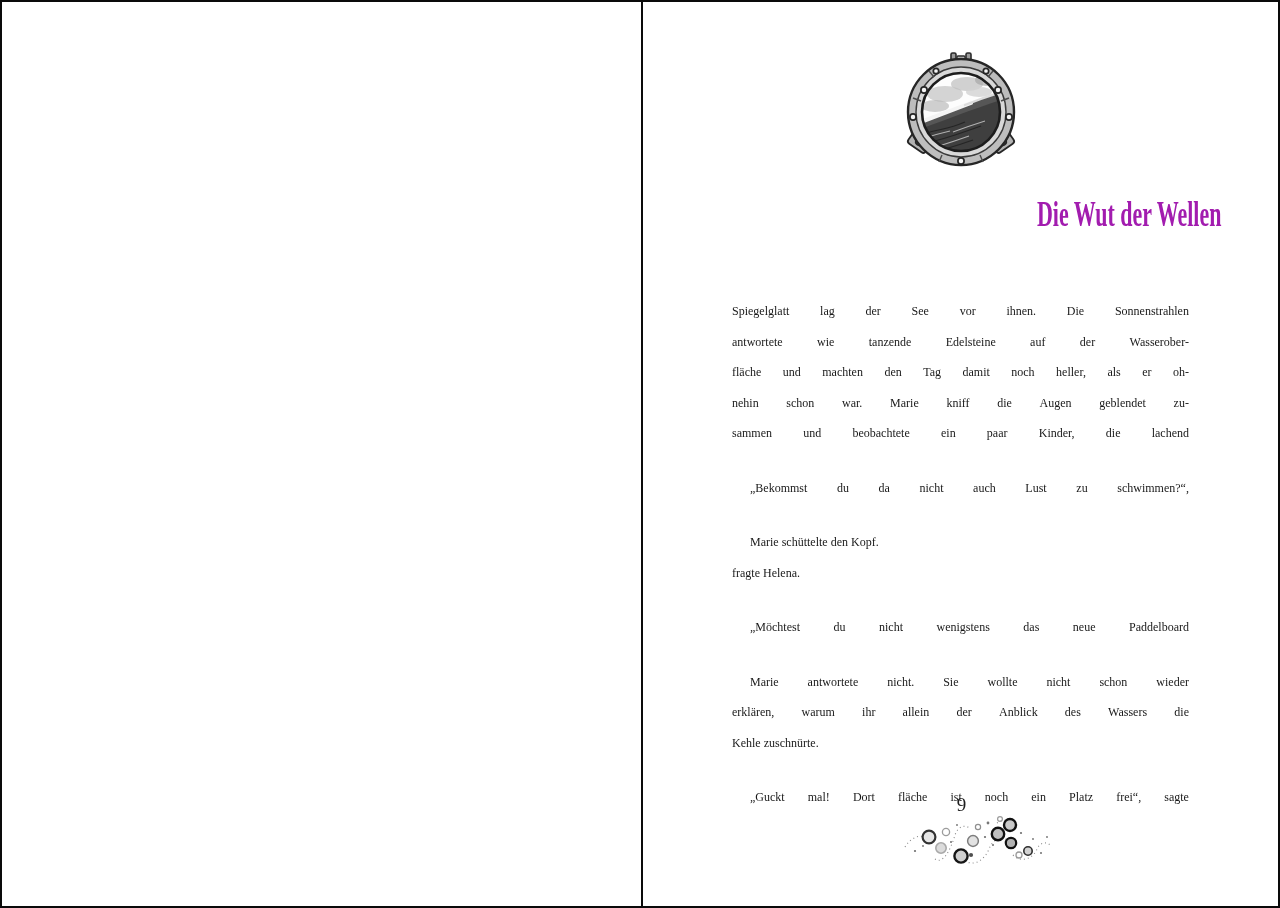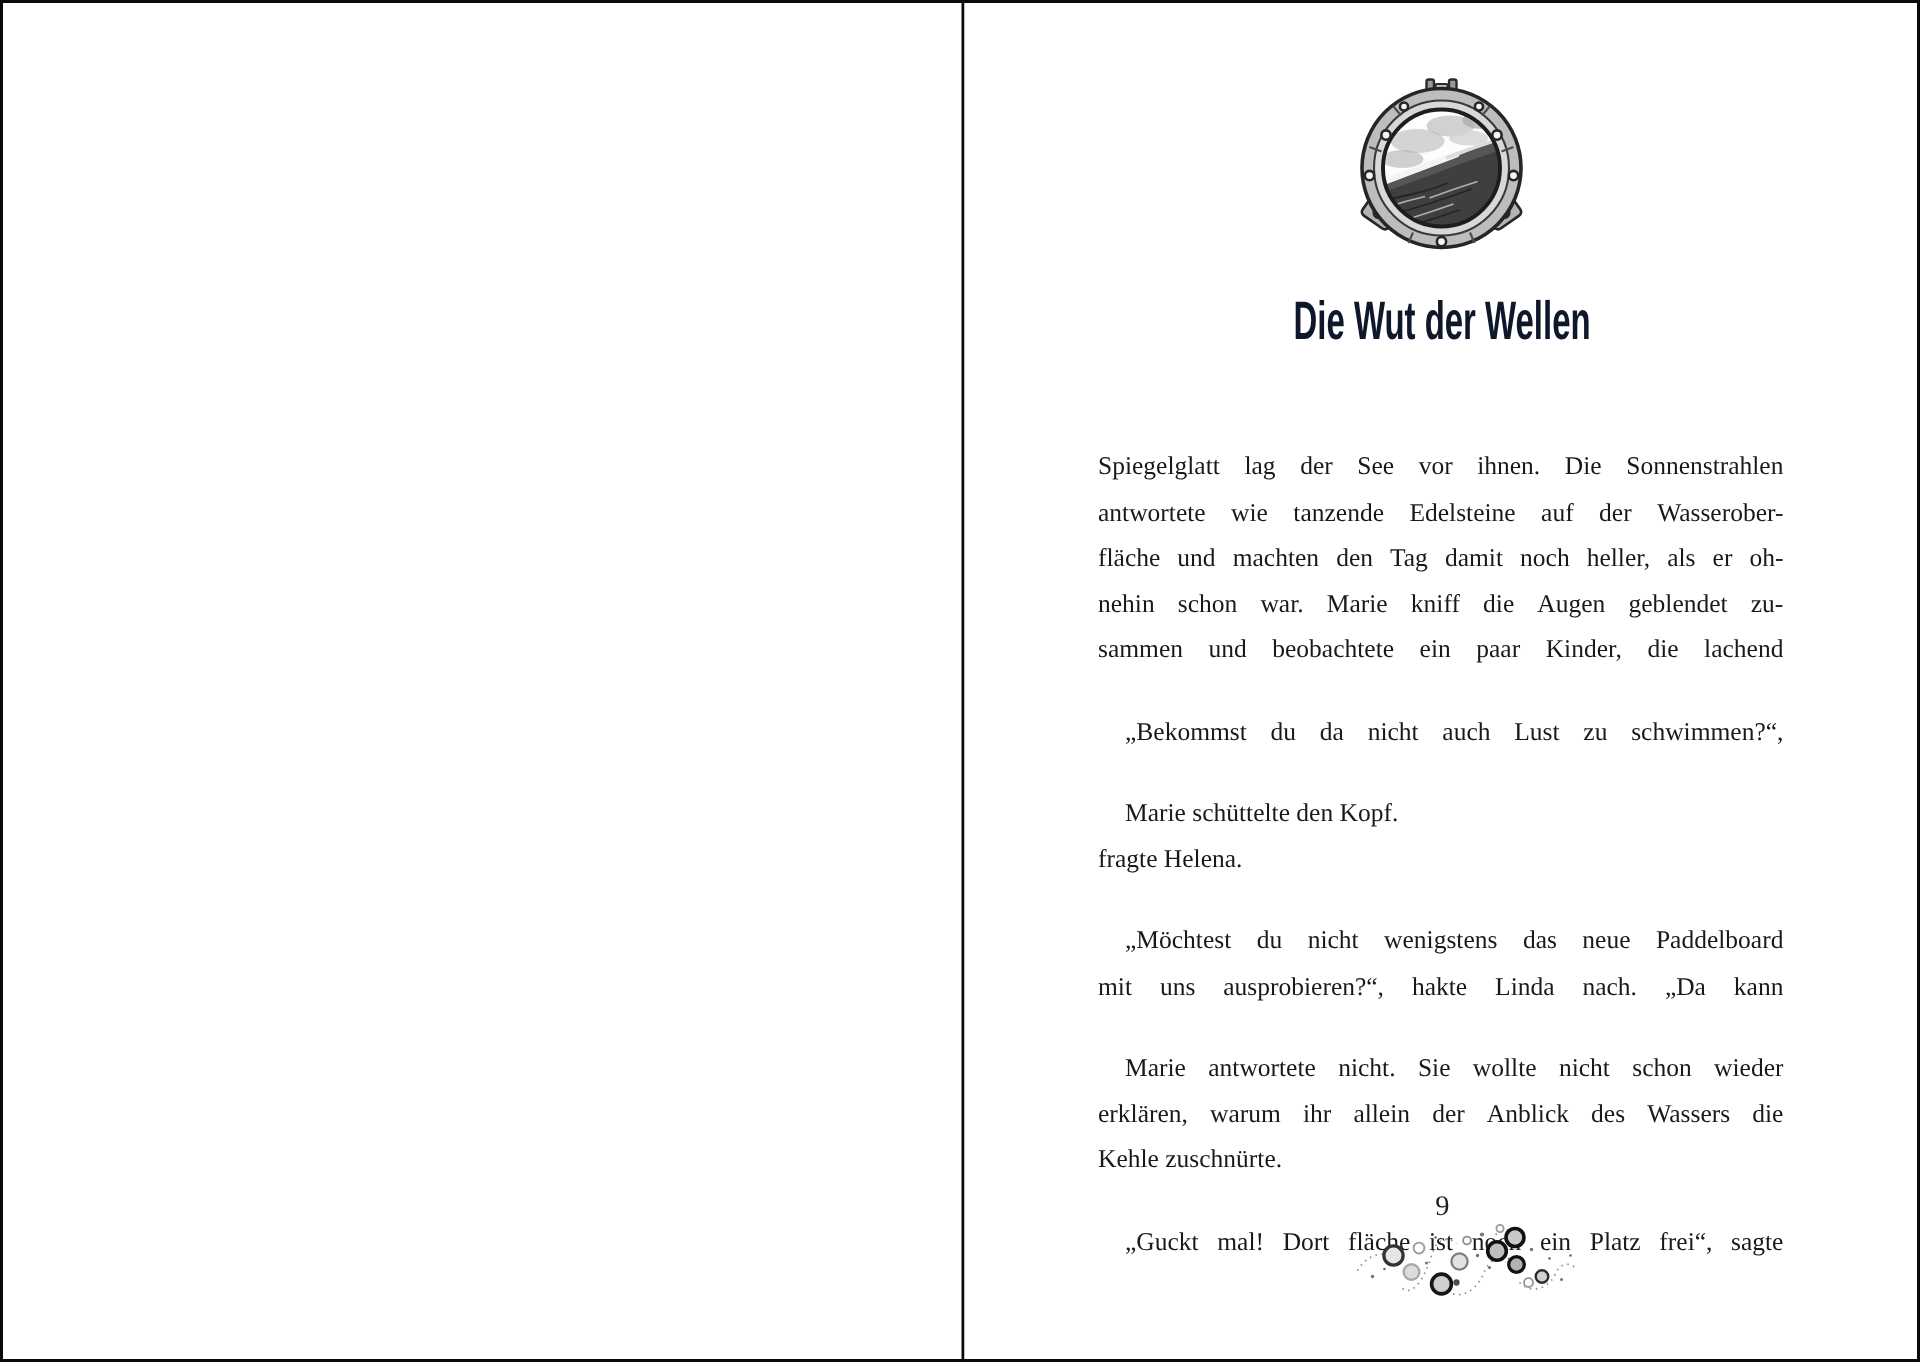--- a/index.html
+++ b/index.html
@@ -16,32 +16,32 @@
     position:absolute;left:639px;top:0;width:2px;height:100%;
     background:#0a0a0a;
   }
   .page-left{position:absolute;left:0;top:0;width:639px;height:100%;background:#fff;}
   .page-right{position:absolute;left:641px;top:0;width:637px;height:100%;background:#fff;}
 
   .porthole-wrap{position:absolute;left:262px;top:48px;width:112px;height:120px;}
 
   .chapter-title{
     position:absolute;left:0;top:190px;width:100%;height:44px;
-    text-align:center;line-height:44px;
-    font-family:Liberation Sans, sans-serif;
-    font-weight:bold;font-size:36px;color:#0f172a;
+    text-align:right;line-height:44px;
+    font-family:Liberation Serif, serif;
+    font-weight:bold;font-size:36px;color:#a21caf;
     white-space:nowrap;
   }
   .chapter-title .squeeze{
     display:inline-block;transform:scaleX(0.61);transform-origin:50% 50%;
   }
 
   .body-text{
     position:absolute;left:89px;top:294px;width:457px;
-    font-size:17px;color:#191919;
+    font-size:12px;color:#191919;
   }
   .line{
     height:30.5px;line-height:30.5px;
     overflow:hidden;white-space:nowrap;
   }
   .just{display:flex;justify-content:space-between;}
   .ind{padding-left:18px;margin-top:24px;}
 
   .page-number{
     position:absolute;left:0;top:791px;width:100%;
@@ -204,30 +204,20 @@
       <div class="line ind">Marie schüttelte den Kopf.</div>
       <div class="line">fragte Helena.</div>
       <div class="line just ind">
           <span>„Möchtest</span>
           <span>du</span>
           <span>nicht</span>
           <span>wenigstens</span>
           <span>das</span>
           <span>neue</span>
           <span>Paddelboard</span>
-        </div>
-      <div class="line just">
-          <span>mit</span>
-          <span>uns</span>
-          <span>ausprobieren?“,</span>
-          <span>hakte</span>
-          <span>Linda</span>
-          <span>nach.</span>
-          <span>„Da</span>
-          <span>kann</span>
         </div>
       <div class="line just ind">
           <span>Marie</span>
           <span>antwortete</span>
           <span>nicht.</span>
           <span>Sie</span>
           <span>wollte</span>
           <span>nicht</span>
           <span>schon</span>
           <span>wieder</span>

